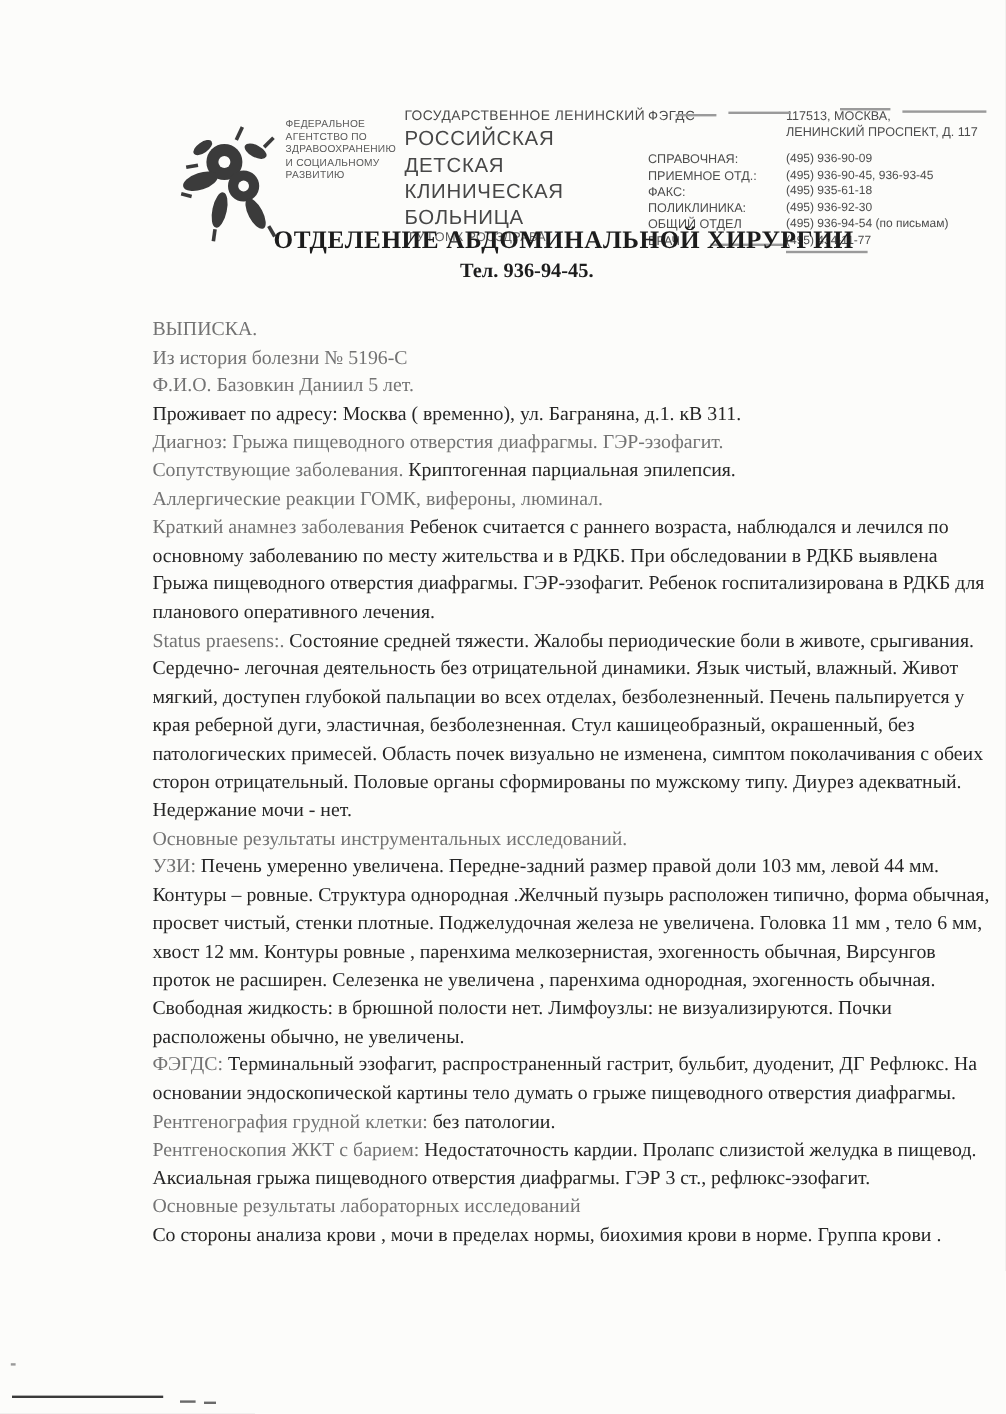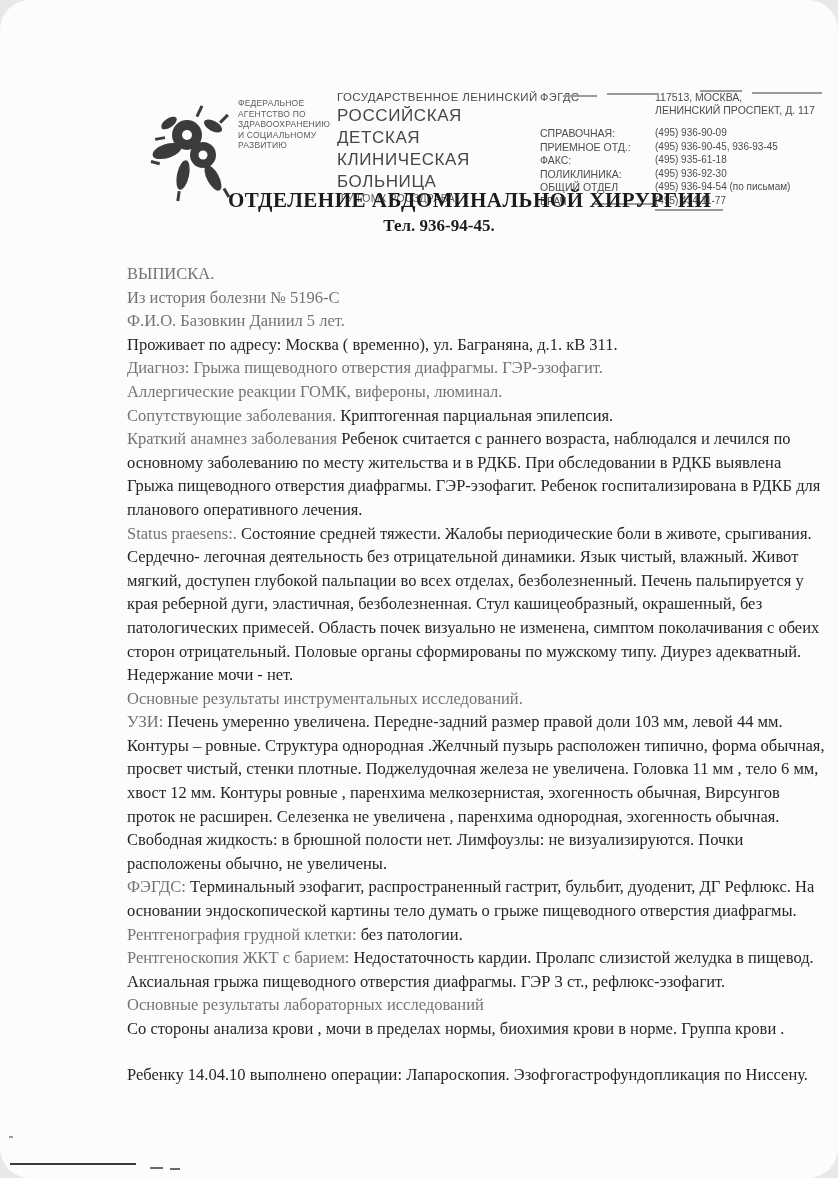--- a/index.html
+++ b/index.html
@@ -3,21 +3,20 @@
 <meta charset="utf-8">
 <style>
   html,body{margin:0;padding:0;background:#e8e8e6;}
   .page{
     position:relative;
     width:838px;height:1178px;
     background:#fcfcfa;
     overflow:hidden;
     font-family:"Liberation Serif", serif;
     color:#222;
-    border-radius:30px;
   }
   
   .logo{position:absolute;left:143px;top:93px;width:98px;height:112px;}
   .agency{
     position:absolute;left:238px;top:98px;width:102px;
     font-family:"Liberation Sans", sans-serif;
     font-size:8.5px;line-height:10.5px;color:#5a5a5a;
     text-transform:uppercase;letter-spacing:.2px;
   }
   .inst-type{
@@ -159,32 +158,31 @@
 
   <div class="dept-title">ОТДЕЛЕНИЕ АБДОМИНАЛЬНОЙ ХИРУРГИИ</div>
   <div class="dept-phone">Тел. 936-94-45.</div>
 
   <div class="body-text" id="body-text">
       <p><span class="seg-b">ВЫПИСКА.</span></p>
       <p><span class="seg-b">Из история болезни № 5196-С</span></p>
       <p><span class="seg-b">Ф.И.О. Базовкин Даниил  5 лет.</span></p>
       <p><span>Проживает по адресу: Москва ( временно), ул. Баграняна, д.1. кВ 311.</span></p>
       <p><span class="seg-b">Диагноз: Грыжа пищеводного отверстия диафрагмы. ГЭР-эзофагит.</span></p>
+      <p><span class="seg-b">Сопутствующие заболевания.</span><span> Криптогенная парциальная эпилепсия.</span></p>
       <p><span class="seg-b">Аллергические реакции ГОМК, вифероны, люминал.</span></p>
-      <p><span class="seg-b">Сопутствующие заболевания.</span><span> Криптогенная парциальная эпилепсия.</span></p>
       <p><span class="seg-b"> Краткий анамнез заболевания</span><span> Ребенок считается с раннего возраста, наблюдался и лечился по основному заболеванию по месту жительства и в РДКБ. При обследовании в РДКБ  выявлена Грыжа пищеводного отверстия диафрагмы. ГЭР-эзофагит. Ребенок госпитализирована в РДКБ для планового оперативного лечения.</span></p>
       <p><span class="seg-b">Status praesens:.</span><span> Состояние средней тяжести. Жалобы  периодические боли в  животе, срыгивания. Сердечно- легочная деятельность без отрицательной динамики. Язык чистый, влажный. Живот мягкий, доступен глубокой пальпации во всех отделах, безболезненный. Печень пальпируется у края реберной дуги, эластичная, безболезненная. Стул кашицеобразный,  окрашенный, без патологических примесей.  Область почек визуально не изменена, симптом поколачивания с обеих сторон отрицательный. Половые органы сформированы по мужскому типу. Диурез адекватный. Недержание мочи - нет.</span></p>
       <p><span class="seg-b">Основные результаты инструментальных исследований.</span></p>
       <p><span class="seg-b">УЗИ:</span><span> Печень умеренно  увеличена. Передне-задний размер правой доли 103 мм, левой 44 мм. Контуры –  ровные. Структура однородная .Желчный пузырь расположен типично, форма обычная, просвет чистый, стенки плотные. Поджелудочная железа  не увеличена. Головка 11 мм , тело 6 мм, хвост 12 мм. Контуры ровные , паренхима мелкозернистая, эхогенность обычная, Вирсунгов проток не расширен. Селезенка не увеличена , паренхима однородная, эхогенность обычная. Свободная жидкость: в брюшной полости нет. Лимфоузлы: не визуализируются. Почки расположены обычно, не увеличены.</span></p>
       <p><span class="seg-b">ФЭГДС:</span><span> Терминальный эзофагит, распространенный гастрит, бульбит, дуоденит, ДГ Рефлюкс. На основании эндоскопической картины тело думать о грыже пищеводного отверстия диафрагмы.</span></p>
       <p><span class="seg-b">Рентгенография грудной клетки:</span><span> без патологии.</span></p>
       <p><span class="seg-b">Рентгеноскопия ЖКТ с барием:</span><span> Недостаточность кардии. Пролапс слизистой желудка в пищевод. Аксиальная грыжа пищеводного отверстия диафрагмы. ГЭР 3 ст., рефлюкс-эзофагит.</span></p>
       <p><span class="seg-b">Основные результаты лабораторных исследований</span></p>
       <p><span>Со стороны анализа крови , мочи в пределах нормы, биохимия крови в норме.  Группа крови .</span></p>
-      <p class="gap"><span>Ребенку  14.04.10  выполнено операции: Лапароскопия. Эзофгогастрофундопликация по Ниссену.</span></p>
     </div>
 
   <div class="art faint" style="left:563px;top:95px;width:34px;height:1.5px;"></div>
   <div class="art faint" style="left:607px;top:93px;width:52px;height:1.5px;"></div>
   <div class="art faint" style="left:700px;top:90px;width:42px;height:1.5px;"></div>
   <div class="art faint" style="left:752px;top:92px;width:70px;height:1.5px;"></div>
   <div class="art faint" style="left:592px;top:203px;width:62px;height:1.6px;"></div>
   <div class="art faint" style="left:655px;top:209px;width:68px;height:1.6px;"></div>
   <div class="art dark" style="left:10px;top:1163px;width:126px;height:1.8px;"></div>
   <div class="art" style="left:150px;top:1167px;width:13px;height:1.5px;"></div>

